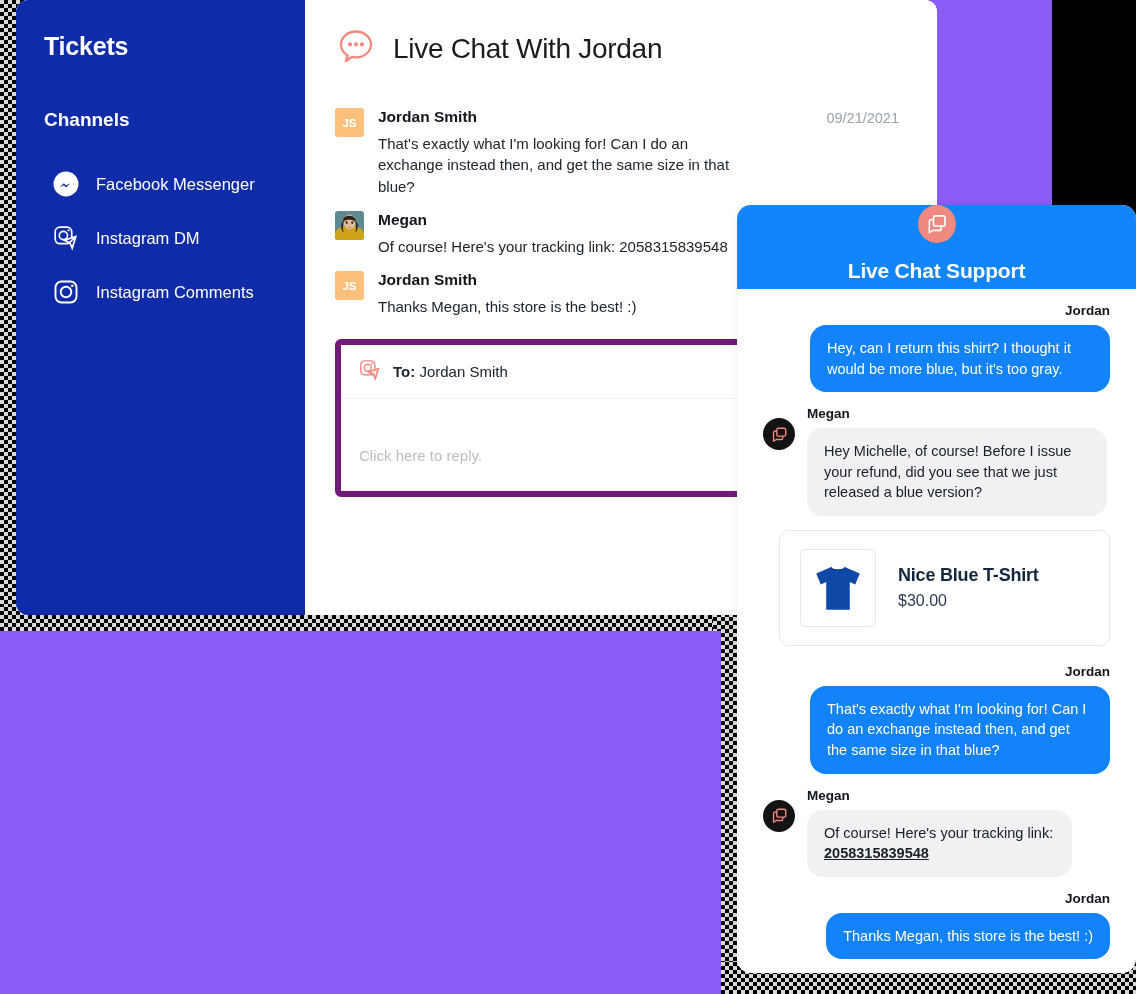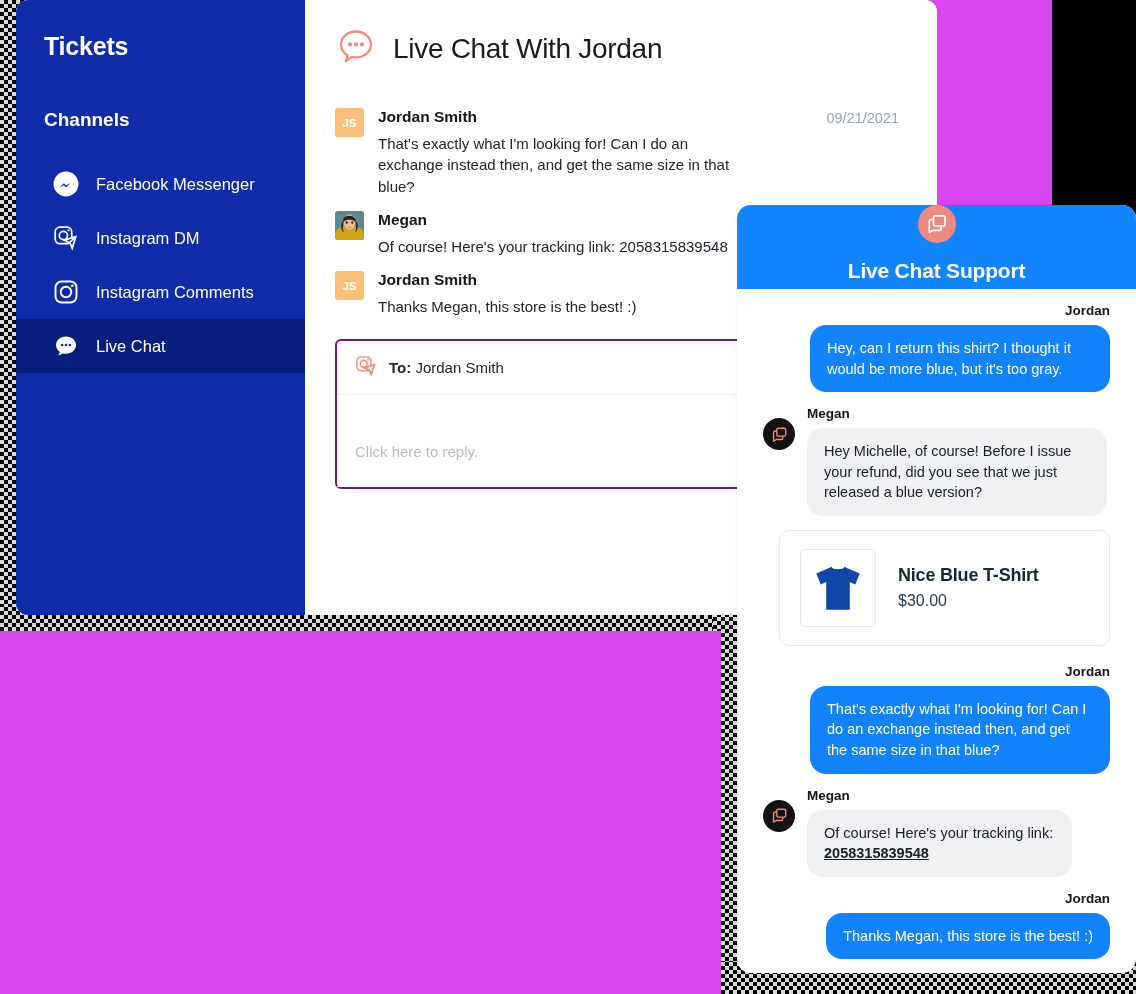--- a/index.html
+++ b/index.html
@@ -9,21 +9,21 @@
     height: 994px;
     background: #000000;
     font-family: "Liberation Sans", sans-serif;
     overflow: hidden;
   }
 
   #stage {
     position: relative;
     width: 1052px;
     height: 994px;
-    background: #d946ef;
+    background: #8b5cf6;
   }
 
   
   .checker {
     position: absolute;
     background-image:
       linear-gradient(45deg, #000 25%, transparent 25%, transparent 75%, #000 75%),
       linear-gradient(45deg, #000 25%, transparent 25%, transparent 75%, #000 75%);
     background-color: #d8d8d8;
     background-size: 8px 8px;
@@ -125,21 +125,21 @@
   .msg-date {
     position: absolute;
     right: 8px; top: 2px;
     font-size: 14.5px;
     color: #9aa3ad;
   }
 
   
   #composer {
     margin-top: 22px;
-    border: 2px solid #701a75;
+    border: 6px solid #701a75;
     border-radius: 6px;
     width: 530px;
     background: #ffffff;
   }
   .composer-to {
     display: flex; align-items: center; gap: 12px;
     padding: 14px 18px;
     border-bottom: 1px solid #eef0f3;
     font-size: 15px; color: #20262e;
   }
@@ -304,31 +304,20 @@
           <span class="channel-icon">
             <svg width="26" height="26" viewBox="0 0 26 26" fill="none" stroke="#fff" stroke-width="1.9">
               <rect x="2.5" y="2.5" width="21" height="21" rx="6"></rect>
               <circle cx="13" cy="13" r="5.3"></circle>
               <circle cx="19.3" cy="6.7" r="1.3" fill="#fff" stroke="none"></circle>
             </svg>
           </span>
           <span>Instagram Comments</span>
         </li>
 
-        <li class="channel-item active">
-          <span class="channel-icon">
-            <svg width="26" height="26" viewBox="0 0 26 26">
-              <path d="M13 3.4c5.6 0 10 3.9 10 8.7s-4.4 8.7-10 8.7c-1 0-2-.1-2.9-.4l-4.6 2.1 1.3-3.6C4.3 17.3 3 14.9 3 12.1c0-4.8 4.4-8.7 10-8.7z" fill="#fff"></path>
-              <circle cx="9.1" cy="12" r="1.35" fill="#0f2ba8"></circle>
-              <circle cx="13" cy="12" r="1.35" fill="#0f2ba8"></circle>
-              <circle cx="16.9" cy="12" r="1.35" fill="#0f2ba8"></circle>
-            </svg>
-          </span>
-          <span>Live Chat</span>
-        </li>
 
       </ul>
     </div>
 
     <div id="conversation">
 
       <div class="conv-header">
         <span>
           <svg width="42" height="42" viewBox="0 0 42 42" fill="none">
             <path d="M21 5.5c8.3 0 15 5.8 15 12.9 0 7.1-6.7 12.9-15 12.9-1.3 0-2.6-.15-3.8-.43l-6.4 4.2 1.9-5.6C8.5 26.9 6 22.8 6 18.4 6 11.3 12.7 5.5 21 5.5z" stroke="#f4897e" stroke-width="2.3" fill="none" stroke-linejoin="round"></path>

